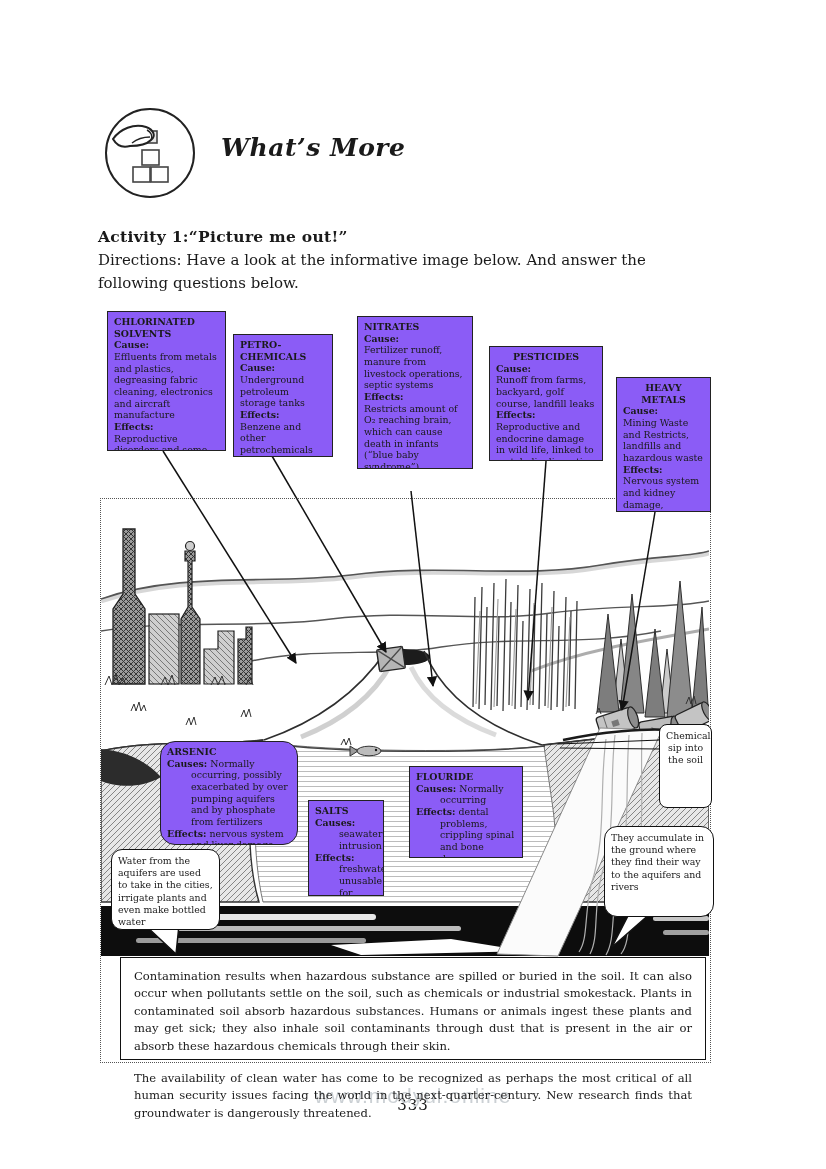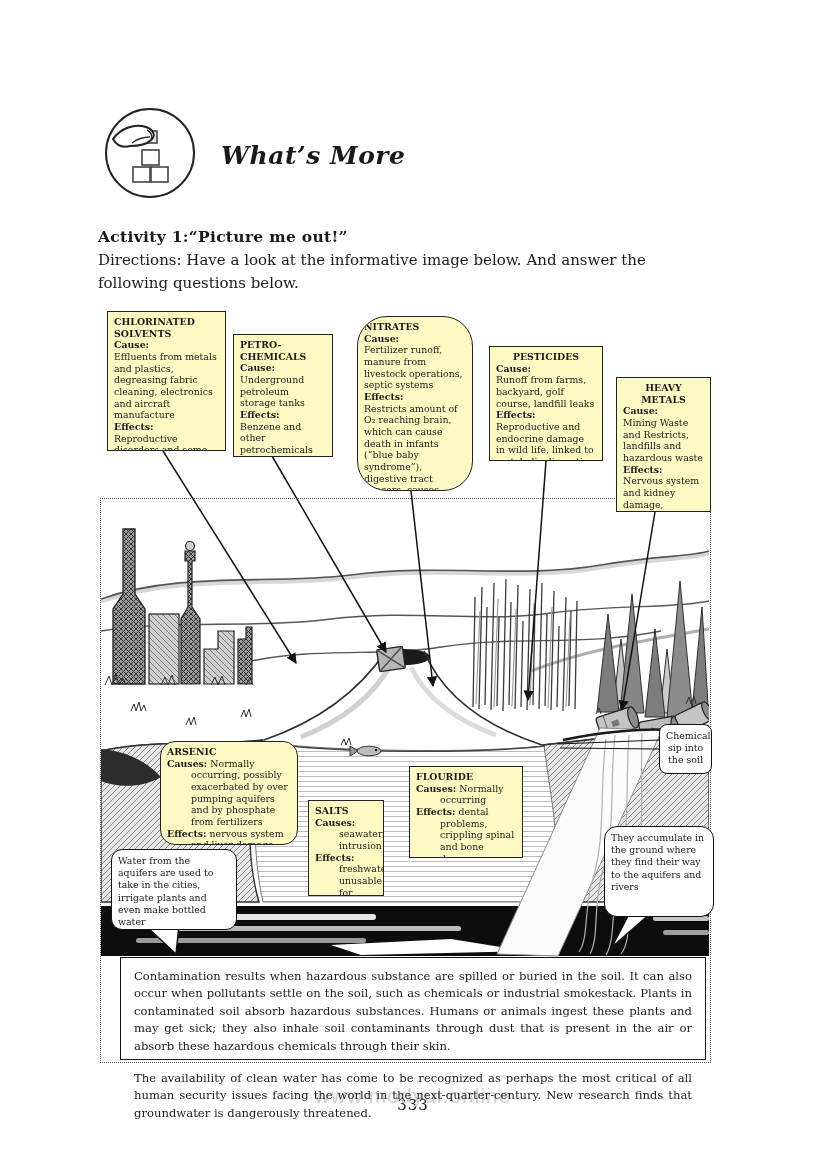--- a/index.html
+++ b/index.html
@@ -1,27 +1,27 @@
 <!DOCTYPE html>
 <html><head>
 <meta charset="utf-8">
 <style>
   html,body{margin:0;padding:0;background:#fff;}
   .page{position:relative;width:826px;height:1169px;background:#fff;overflow:hidden;
         font-family:"DejaVu Serif","Liberation Serif",serif;color:#1a1a1a;}
   .abs{position:absolute;}
   
-  .hdr-title{position:absolute;left:221px;top:133px;font-size:25px;font-weight:bold;font-style:italic;letter-spacing:.5px;margin-top:8px;}
+  .hdr-title{position:absolute;left:221px;top:133px;font-size:25px;font-weight:bold;font-style:italic;letter-spacing:.5px;}
   .act-head{position:absolute;left:98px;top:227px;font-size:15.5px;font-weight:bold;letter-spacing:.3px;}
   .directions{position:absolute;left:98px;top:249px;width:620px;font-size:15px;line-height:1.55;}
   
   .frame{position:absolute;left:100px;top:498px;width:611px;height:565px;border:1.5px dotted #555;box-sizing:border-box;z-index:5;}
   .scene{position:absolute;left:0;top:0;}
   
-  .cbox{position:absolute;background:#fef9c3;border:1.6px solid #222;padding:4px 6px;box-sizing:border-box;
+  .cbox{position:absolute;background:#8b5cf6;border:1.6px solid #222;padding:4px 6px;box-sizing:border-box;
         font-size:9.4px;line-height:1.24;z-index:30;overflow:hidden;}
   .cbox .t{font-weight:bold;}
   .cbox .tc{font-weight:bold;text-align:center;}
   .cbox p{margin:0;}
   .b{font-weight:bold;}
   .hang{padding-left:24px;text-indent:-24px;}
   
   .bubble{position:absolute;background:#fff;border:1.6px solid #111;border-radius:11px;padding:5px 6px;box-sizing:border-box;
           font-size:9.4px;line-height:1.3;z-index:30;overflow:hidden;}
   
@@ -206,21 +206,21 @@
   </div>
 
   <div class="cbox" style="left:233px;top:334px;width:100px;height:123px;">
     <div class="t">PETRO-CHEMICALS</div>
     <div class="b">Cause:</div>
     <div>Underground petroleum storage tanks</div>
     <div class="b">Effects:</div>
     <div>Benzene and other petrochemicals can be cancer-causing even at low pressure</div>
   </div>
 
-  <div class="cbox" style="left:357px;top:316px;width:116px;height:175px;border-radius:30px;">
+  <div class="cbox" style="left:357px;top:316px;width:116px;height:153px;">
     <div class="t">NITRATES</div>
     <div class="b">Cause:</div>
     <div>Fertilizer runoff, manure from livestock operations, septic systems</div>
     <div class="b">Effects:</div>
     <div>Restricts amount of O₂ reaching brain, which can cause death in infants (“blue baby syndrome”), digestive tract cancers, causes algae bloom, eutrophication in</div>
   </div>
 
   <div class="cbox" style="left:489px;top:346px;width:114px;height:115px;">
     <div class="tc">PESTICIDES</div>
     <div class="b">Cause:</div>
@@ -248,24 +248,24 @@
     <p class="hang"><span class="b">Causes:</span> <span>seawater intrusion</span></p>
     <p class="hang"><span class="b">Effects:</span><br><span>freshwater unusable for drinking or irrigation</span></p>
   </div>
 
   <div class="cbox" style="left:409px;top:766px;width:114px;height:92px;">
     <div class="t">FLOURIDE</div>
     <p class="hang"><span class="b">Causes:</span> <span>Normally occurring</span></p>
     <p class="hang"><span class="b">Effects:</span> <span>dental problems, crippling spinal and bone damage</span></p>
   </div>
 
-  <div class="bubble" style="left:111px;top:849px;width:126px;height:81px;">
+  <div class="bubble" style="left:111px;top:849px;width:109px;height:81px;">
     <span>Water from the aquifers are used to take in the cities, irrigate plants and even make bottled water</span>
   </div>
-  <div class="bubble" style="left:659px;top:724px;width:53px;height:50px;border-radius:8px;text-align:center;">
+  <div class="bubble" style="left:659px;top:724px;width:53px;height:84px;border-radius:8px;text-align:center;">
     <span>Chemical sip into the soil</span>
   </div>
   <div class="bubble" style="left:604px;top:826px;width:110px;height:91px;border-radius:13px;">
     <span>They accumulate in the ground where they find their way to the aquifers and rivers</span>
   </div>
 
   <div class="info">
     <p>Contamination results when hazardous substance are spilled or buried in the soil. It can also occur when pollutants settle on the soil, such as chemicals or industrial smokestack. Plants in contaminated soil absorb hazardous substances. Humans or animals ingest these plants and may get sick; they also inhale soil contaminants through dust that is present in the air or absorb these hazardous chemicals through their skin.</p>
     <p>The availability of clean water has come to be recognized as perhaps the most critical of all human security issues facing the world in the next-quarter-century. New research finds that groundwater is dangerously threatened.</p>
   </div>

